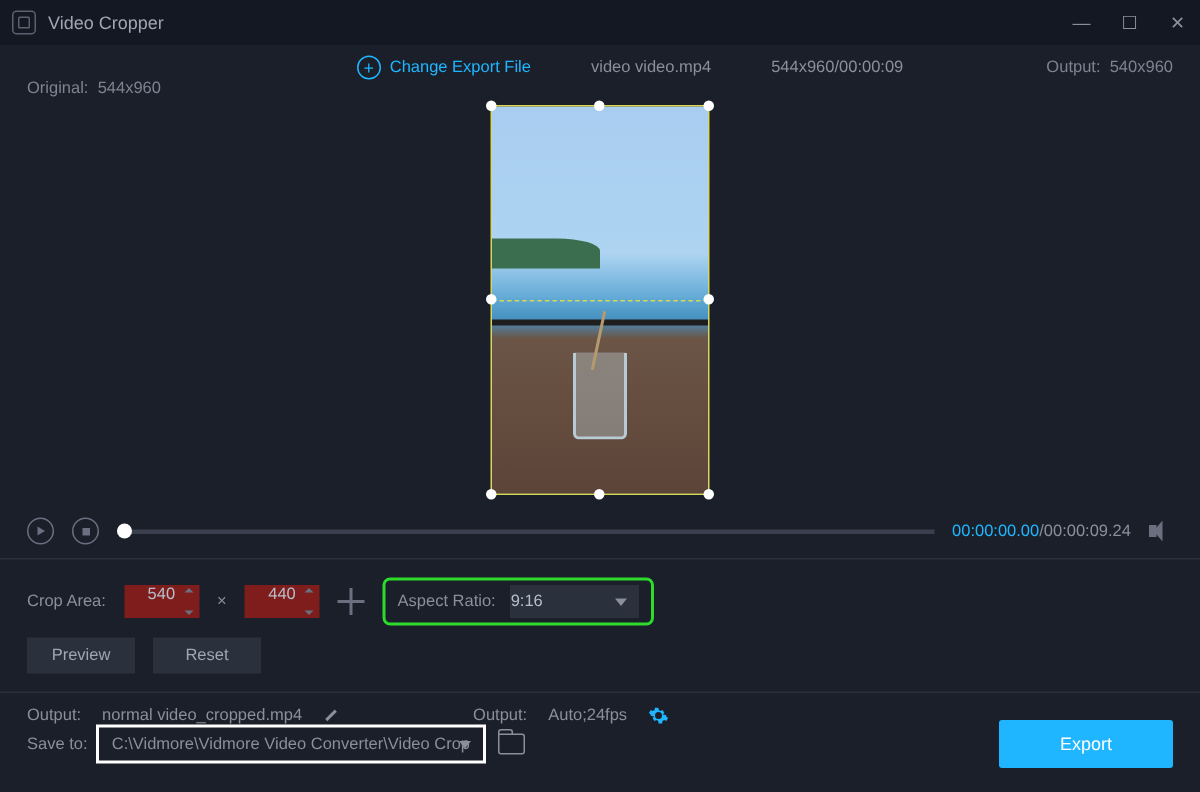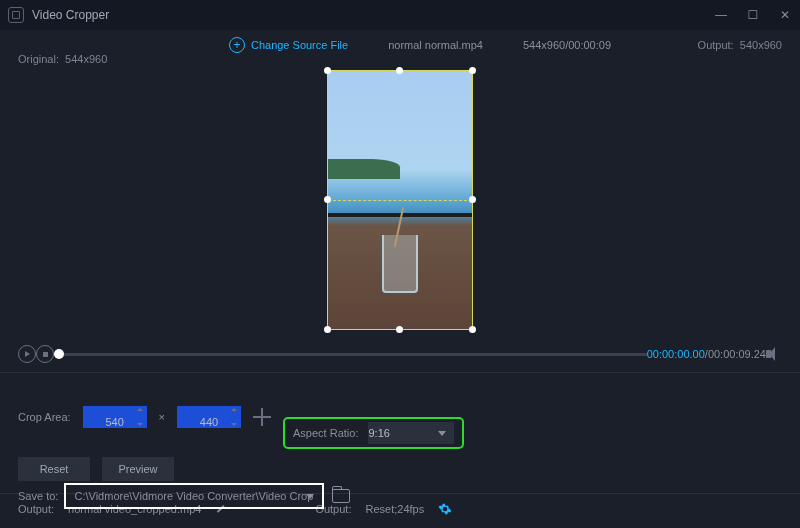--- a/index.html
+++ b/index.html
@@ -24,44 +24,44 @@
   .crop-box .hill { position: absolute; top: 34%; left: 0; width: 50%; height: 8%; background: #3b6e4e; border-radius: 0 40% 0 0; }
   .crop-box .rail { position: absolute; top: 55%; left: 0; right: 0; height: 4px; background: #1e1e1e; }
   .glass { position: absolute; bottom: 14%; left: 50%; transform: translateX(-50%); width: 36px; height: 58px; border: 2px solid #b8cad4; border-top: none; border-radius: 0 0 4px 4px; background: rgba(200,220,230,0.35); }
   .glass::before { content:""; position:absolute; top:-28px; left:14px; width:2px; height:40px; background:#b49a6e; transform:rotate(12deg); }
   .handle { position: absolute; width: 7px; height: 7px; background: #fff; border-radius: 50%; }
   .h-tl{top:-4px;left:-4px}.h-tm{top:-4px;left:50%;margin-left:-4px}.h-tr{top:-4px;right:-4px}
   .h-ml{top:50%;left:-4px;margin-top:-4px}.h-mr{top:50%;right:-4px;margin-top:-4px}
   .h-bl{bottom:-4px;left:-4px}.h-bm{bottom:-4px;left:50%;margin-left:-4px}.h-br{bottom:-4px;right:-4px}
   .hline{position:absolute;top:50%;left:0;right:0;border-top:1px dashed #d8d858;}
 
-  .timeline { height: 28px; display: flex; align-items: center; padding: 0 18px; gap: 0; font-size: 11px; }
+  .timeline { height: 28px; display: flex; align-items: center; padding: 0 18px; gap: 12px; font-size: 11px; }
   .tl-btn { width: 18px; height: 18px; border: 1.3px solid #6a7080; border-radius: 50%; display:flex;align-items:center;justify-content:center;cursor:pointer; }
   .tl-btn.play::before{content:"";width:0;height:0;border-left:5px solid #6a7080;border-top:3px solid transparent;border-bottom:3px solid transparent;margin-left:1px;}
   .tl-btn.stop::before{content:"";width:5px;height:5px;background:#6a7080;}
   .track { flex:1; height:3px; background:#3a404e; position:relative; }
   .track .thumb{position:absolute;left:0;top:-4px;width:10px;height:10px;border-radius:50%;background:#fff;}
   .timecode .cur{color:#1fb6ff;}
   .vol{width:16px;height:16px;position:relative;color:#6a7080;}
   .vol::before{content:"";position:absolute;left:0;top:4px;width:5px;height:8px;background:#6a7080;}
   .vol::after{content:"";position:absolute;left:3px;top:1px;width:0;height:0;border-right:6px solid #6a7080;border-top:7px solid transparent;border-bottom:7px solid transparent;}
 
   .divider { border-top:1px solid #2a303c; margin: 4px 0; }
 
   .controls { display:flex; align-items:center; gap:12px; padding: 8px 18px; font-size:11px; }
-  .num-input { width:64px; height:22px; background:#1d4ed8; color:#b8bec9; display:flex;align-items:flex-end;justify-content:center;position:relative; }
+  .num-input { width:50px; height:22px; background:#7f1d1d; color:#b8bec9; display:flex;align-items:flex-start;justify-content:center;position:relative; }
   .spin{position:absolute;right:2px;top:2px;bottom:2px;width:8px;display:flex;flex-direction:column;justify-content:space-between;}
   .spin::before,.spin::after{content:"";width:0;height:0;border-left:3px solid transparent;border-right:3px solid transparent;}
   .spin::before{border-bottom:3px solid #6a7080;}
   .spin::after{border-top:3px solid #6a7080;}
   .center-icon{width:18px;height:18px;position:relative;}
   .center-icon::before,.center-icon::after{content:"";position:absolute;background:#6a7080;}
   .center-icon::before{left:8px;top:0;width:2px;height:18px;}
   .center-icon::after{top:8px;left:0;height:2px;width:18px;}
-  .aspect-box{display:flex;align-items:center;gap:10px;border:2px solid #2ddb2d;border-radius:5px;padding:3px 8px;margin-top:32px;}
+  .aspect-box{display:flex;align-items:center;gap:10px;border:2px solid #2ddb2d;border-radius:5px;padding:3px 8px;}
   .dropdown{width:86px;height:22px;background:#2a303c;color:#b8bec9;display:flex;align-items:center;padding:0 0;position:relative;}
   .dropdown::after{content:"";position:absolute;right:8px;width:0;height:0;border-left:4px solid transparent;border-right:4px solid transparent;border-top:5px solid #8a8f9a;}
   .btn{height:24px;min-width:72px;background:#2a303c;color:#a0a6b4;display:flex;align-items:center;justify-content:center;font-size:11px;cursor:pointer;}
 
   .row2{display:flex;gap:12px;padding:0 18px 8px;}
 
   .outrow{display:flex;align-items:center;gap:14px;padding:4px 18px;font-size:11px;}
   .gear{width:14px;height:14px;color:#1fb6ff;}
   .gear svg{display:block;}
   .edit-icon{width:12px;height:12px;position:relative;}
@@ -94,23 +94,23 @@
 </div>
 
 <div class="infobar">
   <div class="info-left">
     <span>Original:</span>&nbsp;
     <span>544x960</span>
   </div>
   <div class="info-center">
     <div class="change-src">
       <span class="add-icon">+</span>
-      <span>Change Source File</span>
-    </div>
-    <span>normal normal.mp4</span>
+      <span>Change Export File</span>
+    </div>
+    <span>video video.mp4</span>
     <span>544x960/00:00:09</span>
   </div>
   <div class="info-right">
     <span>Output:</span>&nbsp;
     <span>540x960</span>
   </div>
 </div>
 
 <div class="preview">
   <div class="crop-box">
@@ -158,42 +158,45 @@
   <div class="aspect-box">
     <span>Aspect Ratio:</span>
     <div class="dropdown">
       <span>9:16</span>
     </div>
   </div>
 </div>
 
 <div class="row2">
   <div class="btn">
+      <span>Preview</span>
+    </div>
+  <div class="btn">
       <span>Reset</span>
-    </div>
-  <div class="btn">
-      <span>Preview</span>
     </div>
 </div>
 
 <div class="divider"></div>
 
 <div class="outrow">
   <span>Output:</span>
   <span>normal video_cropped.mp4</span>
   <span class="edit-icon"></span>
   <span style="width:60px"></span>
   <span>Output:</span>
-  <span>Reset;24fps</span>
+  <span>Auto;24fps</span>
   <span class="gear">
     <svg viewBox="0 0 24 24" fill="#1fb6ff">
         <path d="M12 8a4 4 0 100 8 4 4 0 000-8zm9 4a7 7 0 01-.1 1.2l2 1.6-2 3.4-2.4-1a7 7 0 01-2 1.2l-.4 2.6h-4l-.4-2.6a7 7 0 01-2-1.2l-2.4 1-2-3.4 2-1.6A7 7 0 013 12a7 7 0 01.1-1.2l-2-1.6 2-3.4 2.4 1a7 7 0 012-1.2L7.9 3h4l.4 2.6a7 7 0 012 1.2l2.4-1 2 3.4-2 1.6A7 7 0 0121 12z"></path>
       </svg>
   </span>
 </div>
 
 <div class="bottom">
   <span>Save to:</span>&nbsp;&nbsp;
   <div class="path">
     <span style="white-space:nowrap;overflow:hidden;text-overflow:ellipsis;">C:\Vidmore\Vidmore Video Converter\Video Crop</span>
   </div>
   <div class="folder"></div>
+  <div class="export">
+    <span>Export</span>
+  </div>
 </div>
 
 </body></html>

